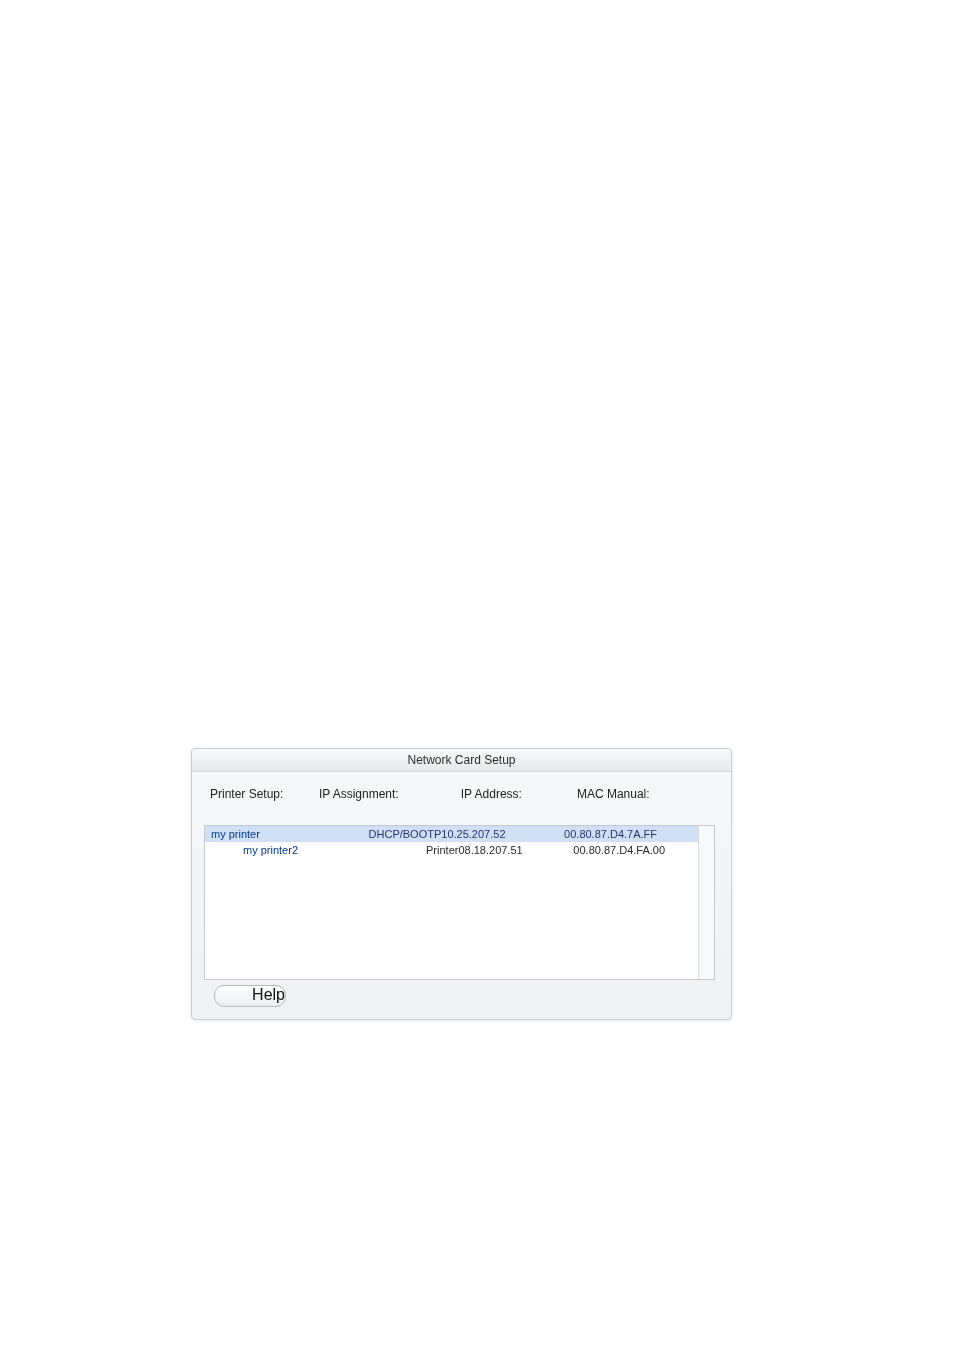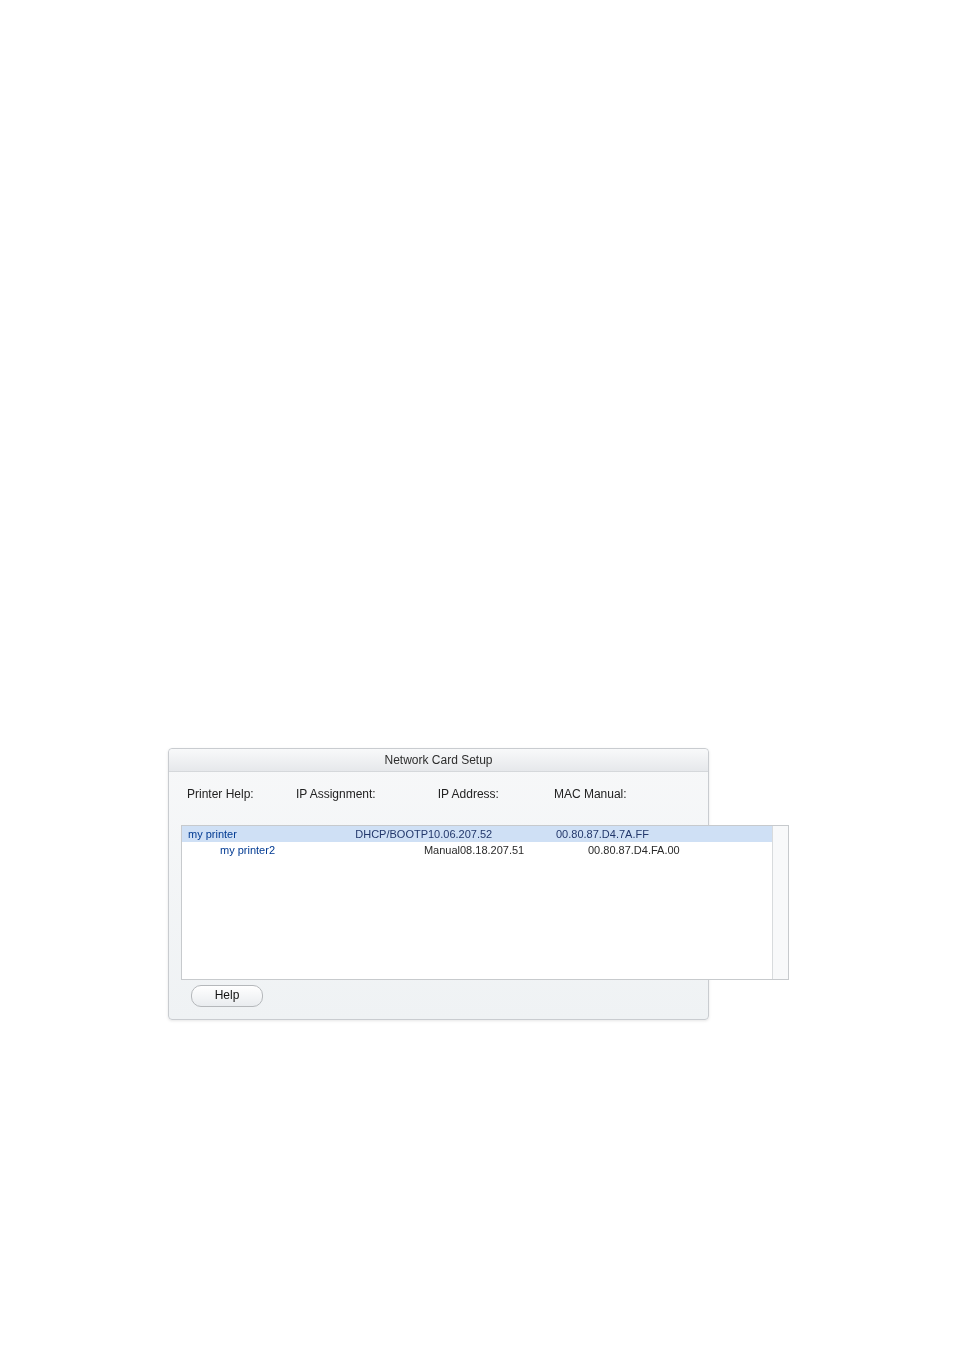--- a/index.html
+++ b/index.html
@@ -8,21 +8,21 @@
       width: 954px;
       height: 1350px;
       background: #ffffff;
       font-family: "Lucida Grande", Arial, sans-serif;
       font-size: 12px;
       color: #000;
       position: relative;
     }
     .dialog {
       position: absolute;
-      left: 168px;
+      left: 191px;
       top: 748px;
       width: 539px;
       height: 270px;
       background: linear-gradient(to bottom, #f7f8f9, #eff2f4);
       border: 1px solid #c9ccd0;
       border-radius: 4px;
       box-shadow: 0 1px 3px rgba(0,0,0,0.1);
     }
     .titlebar {
       height: 22px;
@@ -41,21 +41,21 @@
       color: #222;
       font-size: 12px;
     }
     .col-name   { width: 120px; }
     .col-assign { width: 120px; }
     .col-ip     { width: 128px; margin-left: 33px; }
     .col-mac    { width: 150px; }
 
     .listbox {
       margin: 0 2px 0 12px;
-      width: 608px;
+      width: 511px;
       height: 155px;
       background: #ffffff;
       border: 1px solid #c7cacd;
       box-sizing: border-box;
       position: relative;
       overflow: hidden;
     }
     .row {
       display: flex;
       align-items: center;
@@ -88,50 +88,50 @@
 
     .help-button {
       position: absolute;
       left: 22px;
       bottom: 12px;
       width: 70px;
       height: 20px;
       border-radius: 10px;
       background: linear-gradient(to bottom, #ffffff, #e9ecef);
       border: 1px solid #b5b8bb;
-      font-size: 12px;
+      font-size: 16px;
       color: #111;
-      text-align: center;
+      text-align: right;
       line-height: 18px;
       cursor: default;
     }
   </style>
 </head>
 <body>
 
 <div class="dialog">
   <div class="titlebar">Network Card Setup</div>
 
   <div class="headers">
-    <div class="col-name">Printer Help:</div>
+    <div class="col-name">Printer Setup:</div>
     <div class="col-assign">IP Assignment:</div>
     <div class="col-ip">IP Address:</div>
     <div class="col-mac">MAC Manual:</div>
   </div>
 
   <div class="listbox">
     <div class="row selected">
       <div class="cell-name">my printer</div>
       <div class="cell-assign">DHCP/BOOTP</div>
-      <div class="cell-ip">10.06.207.52</div>
+      <div class="cell-ip">10.25.207.52</div>
       <div class="cell-mac">00.80.87.D4.7A.FF</div>
     </div>
     <div class="row plain">
       <div class="cell-name">my printer2</div>
-      <div class="cell-assign">Manual</div>
+      <div class="cell-assign">Printer</div>
       <div class="cell-ip">08.18.207.51</div>
       <div class="cell-mac">00.80.87.D4.FA.00</div>
     </div>
     <div class="scrollbar-track"></div>
   </div>
 
   <div class="help-button">Help</div>
 </div>
 
 </body></html>

